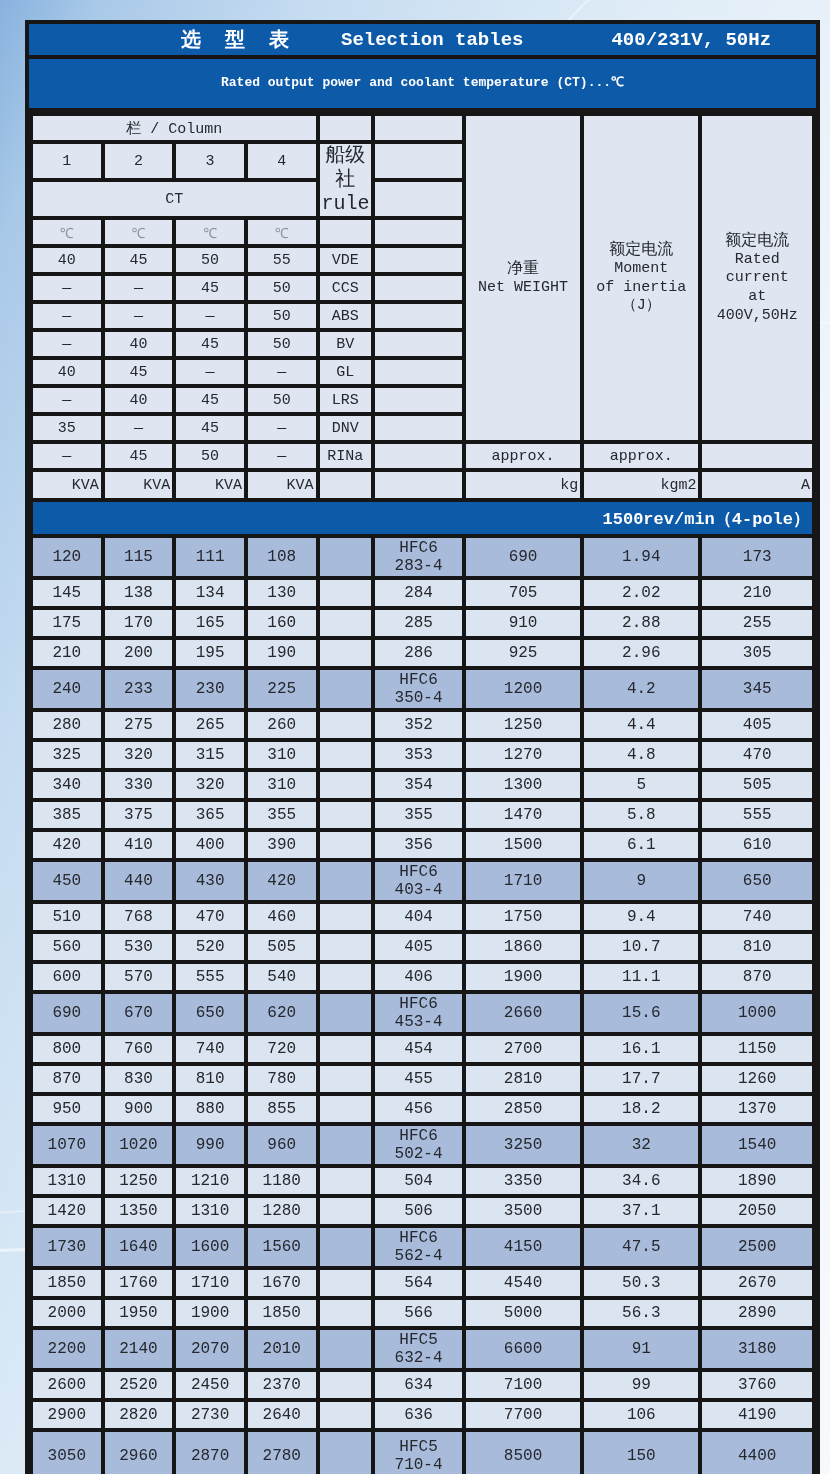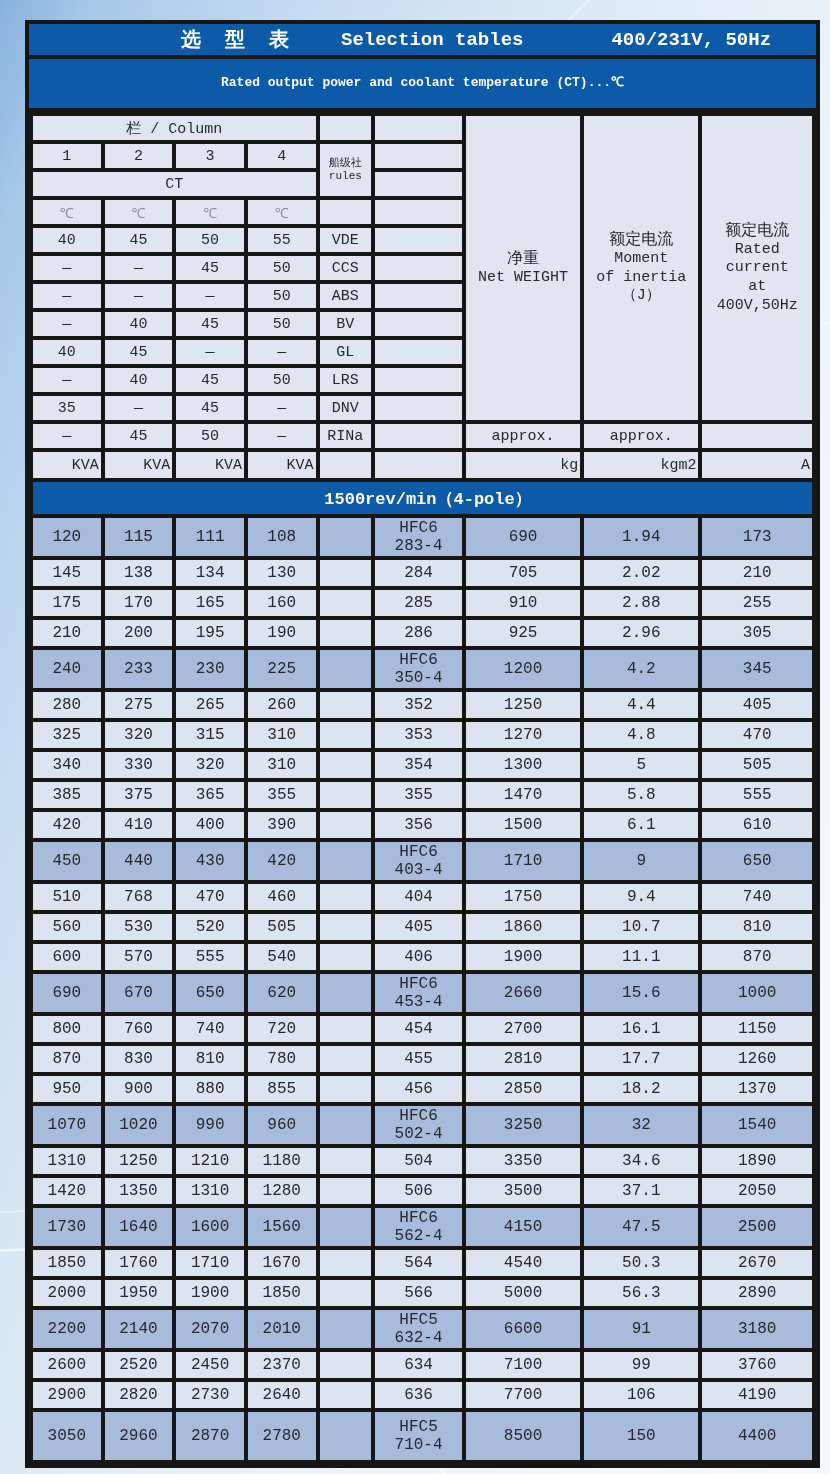--- a/index.html
+++ b/index.html
@@ -30,27 +30,27 @@
   table{border-collapse:collapse;width:100%;table-layout:fixed;}
   td{
     border:4px solid #161616;background:#dfe6f1;color:#26282e;
     text-align:center;vertical-align:middle;font-size:15px;height:24px;
     padding:0 2px;overflow:hidden;
   }
   tr.kva-row td{height:26px;text-align:right;}
   td.dim{color:#8b94a5;font-size:14px;}
   td.tallhead{font-size:15px;line-height:1.25;}
   td.tallhead .cn{font-size:16px;}
-  td.section{background:#0d5aa8;color:#fff;font-weight:bold;font-size:17px;text-align:center;padding-left:13px;height:32px;}
+  td.section{background:#0d5aa8;color:#fff;font-weight:bold;font-size:17px;text-align:right;padding-left:13px;height:32px;}
   tr.drow td{height:26px;font-size:16px;background:#dbe5f1;}
   tr.drow.model td{height:38px;}
   tr.drow.last td{height:48px;}
   tr.drow.hl td{background:#a8bbdb;}
   td .mline{line-height:1.15;}
-  .rules-head{line-height:1.2;font-size:11px;margin-left:28px;}
+  .rules-head{line-height:1.2;font-size:20px;margin-left:28px;}
 </style>
 </head>
 <body>
 
 <div class="deco deco1"></div>
 <div class="deco deco2"></div>
 <div class="deco deco3"></div>
 
 <div class="sheet">
 

